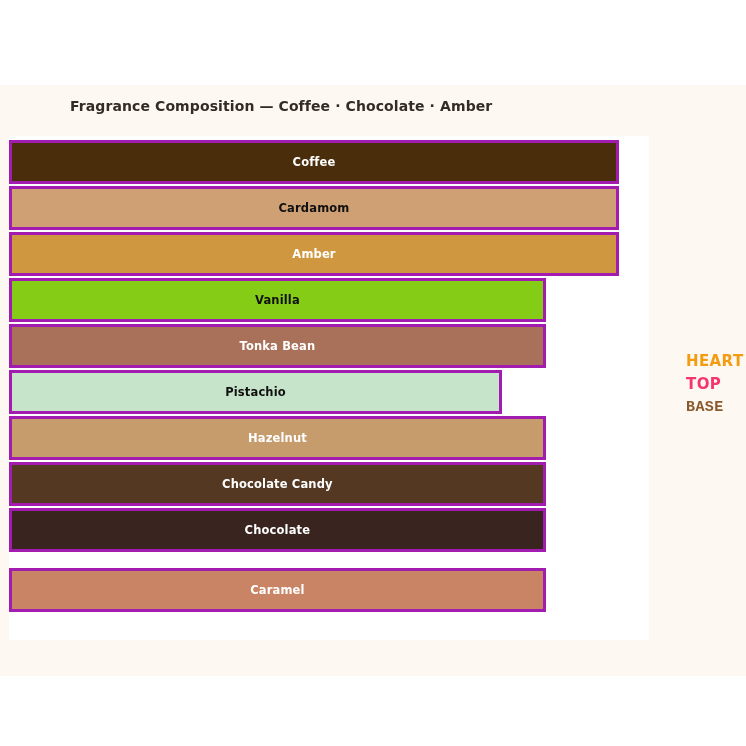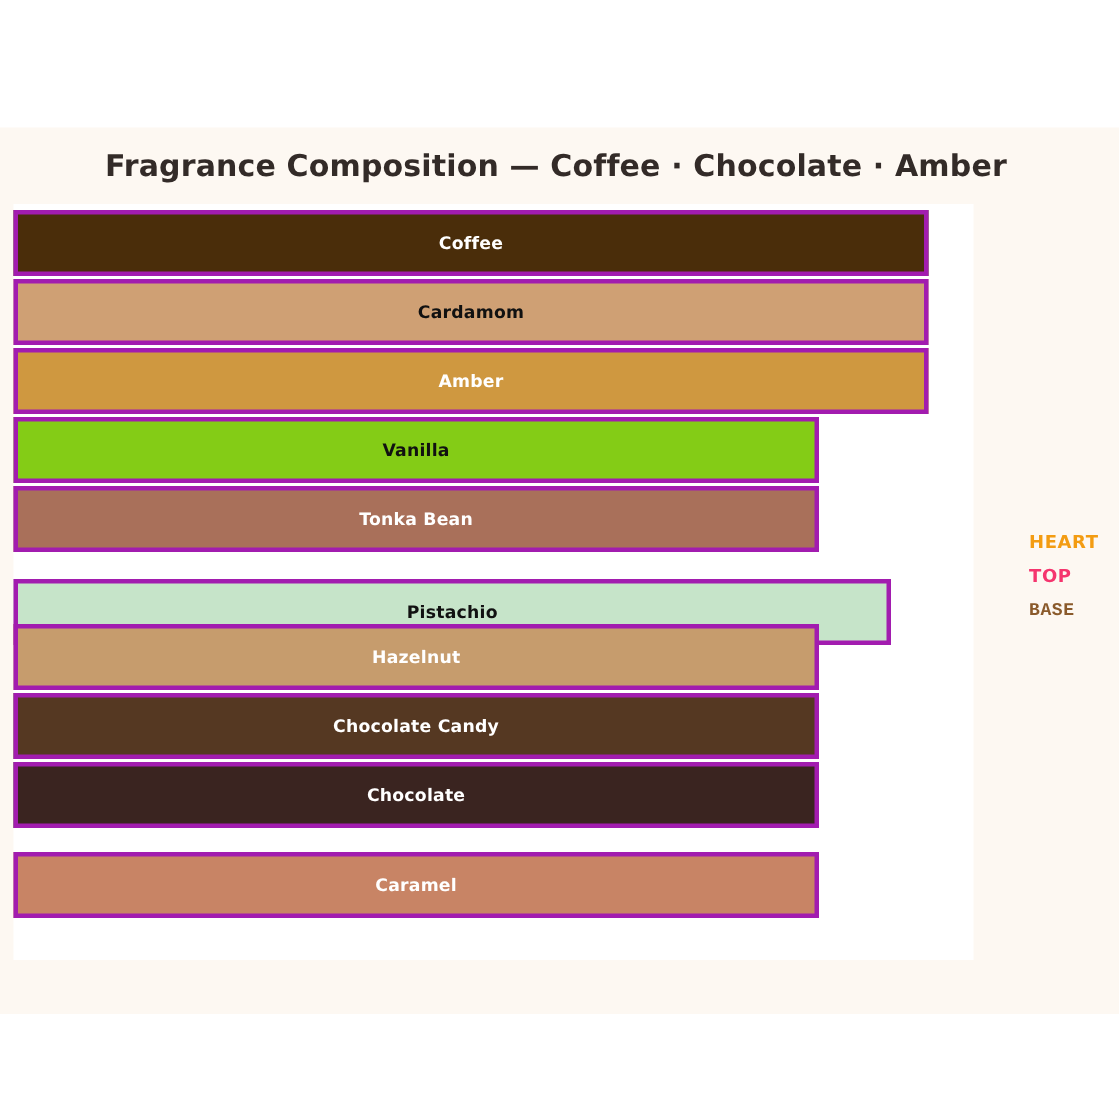--- a/index.html
+++ b/index.html
@@ -19,21 +19,21 @@
     top: 85px;
     width: 746px;
     height: 591px;
     background: #fdf8f2;
   }
 
   #chart-title {
     position: absolute;
     left: 70px;
     top: 13px;
-    font-size: 20px;
+    font-size: 14px;
     font-weight: bold;
     color: #332b28;
     letter-spacing: 0.1px;
     white-space: nowrap;
   }
 
   #plot-card {
     position: absolute;
     left: 9px;
     top: 51px;
@@ -70,21 +70,21 @@
   }
 
   #legend {
     position: absolute;
     left: 686px;
     top: 265px;
     width: 58px;
   }
 
   .legend-entry {
-    font-size: 12px;
+    font-size: 15px;
     font-weight: bold;
     letter-spacing: 0.4px;
     line-height: 23px;
     white-space: nowrap;
   }
 </style>
 </head>
 <body>
 
 <div id="figure">
@@ -101,21 +101,21 @@
         </div>
         <div class="bar-row" style="top: 96px; width: 610px; background: rgb(207, 152, 64);">
           <span class="bar-label" style="color: rgb(255, 255, 255);">Amber</span>
         </div>
         <div class="bar-row" style="top: 142px; width: 536.8px; background: #84cc16;">
           <span class="bar-label" style="color: rgb(17, 17, 17);">Vanilla</span>
         </div>
         <div class="bar-row" style="top: 188px; width: 536.8px; background: rgb(169, 112, 90);">
           <span class="bar-label" style="color: rgb(255, 255, 255);">Tonka Bean</span>
         </div>
-        <div class="bar-row" style="top: 250px; width: 585px; background: rgb(198, 228, 201); text-align: right;">
+        <div class="bar-row" style="top: 234px; width: 493px; background: rgb(198, 228, 201); text-align: right;">
           <span class="bar-label" style="color: rgb(17, 17, 17);">Pistachio</span>
         </div>
         <div class="bar-row" style="top: 280px; width: 537px; background: rgb(198, 156, 109);">
           <span class="bar-label" style="color: rgb(255, 255, 255);">Hazelnut</span>
         </div>
         <div class="bar-row" style="top: 372px; width: 536.8px; background: rgb(58, 36, 32);">
           <span class="bar-label" style="color: rgb(255, 255, 255);">Chocolate</span>
         </div>
         <div class="bar-row" style="top: 326px; width: 536.8px; background: rgb(85, 56, 34);">
           <span class="bar-label" style="color: rgb(255, 255, 255);">Chocolate Candy</span>

